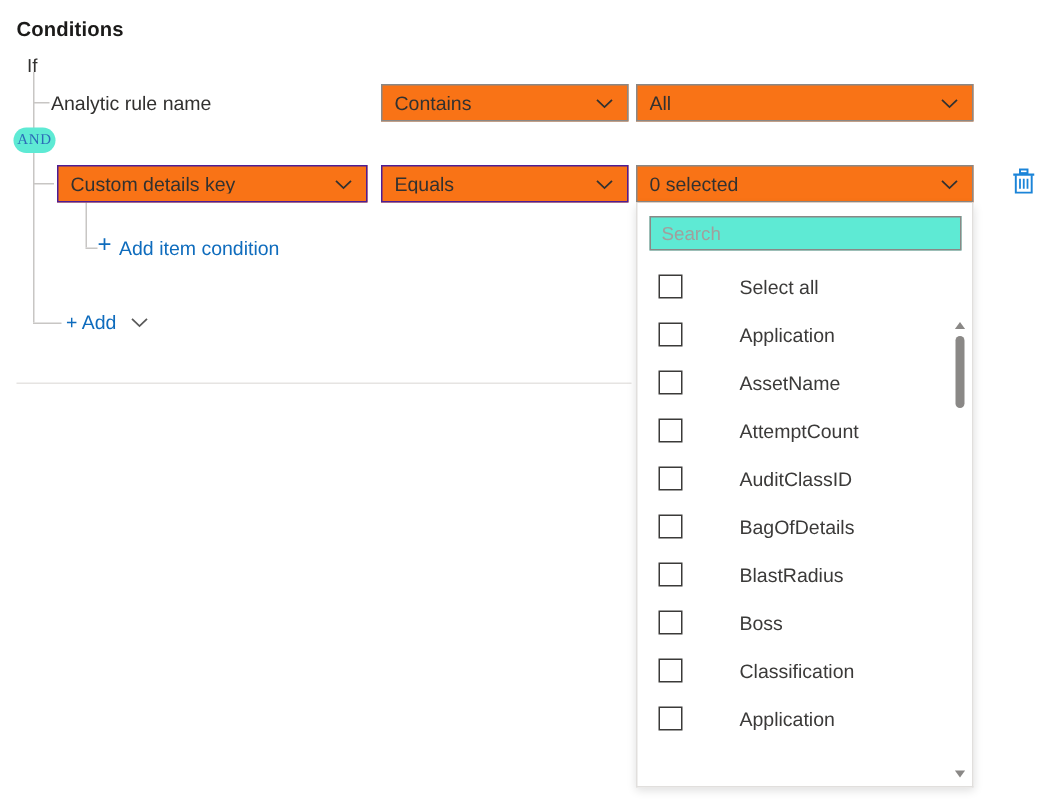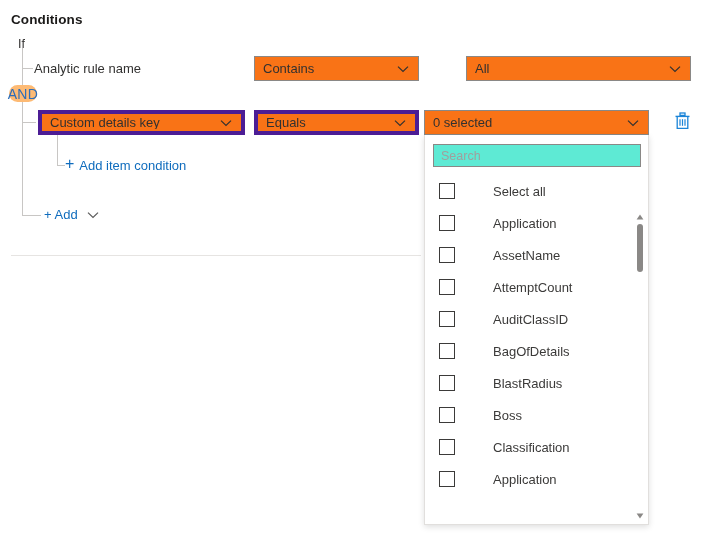--- a/index.html
+++ b/index.html
@@ -27,45 +27,45 @@
   .hline{position:absolute;height:1px;background:#c8c6c4;}
 
   .if-label{
     position:absolute;left:18px;top:37px;
     font-size:12.5px;color:#323130;
   }
 
   .and-badge{
     position:absolute;left:9px;top:85px;
     width:28px;height:17px;border-radius:9px;
-    background:#fdba74;color:#2b6cb8;
-    font-size:14px;letter-spacing:.4px;
+    background:#5eead4;color:#2b6cb8;
+    font-size:10px;letter-spacing:.4px;
     display:flex;align-items:center;justify-content:center;
-    font-family:Liberation Sans, sans-serif;
+    font-family:Liberation Serif, serif;
   }
 
   
   .row-label{
     position:absolute;
     font-size:13px;color:#323130;
     white-space:nowrap;
   }
 
   
   .combo{
     position:absolute;
     box-sizing:border-box;
     height:25px;
     background:#f97316;
     border:1px solid #8a8886;
     display:flex;align-items:center;
     padding:0 4px 0 8px;
     font-size:13px;color:#323130;
   }
-  .combo.purple{border:4px solid #4c1d95;}
+  .combo.purple{border:1px solid #4c1d95;}
   .combo .ctext{flex:1;white-space:nowrap;overflow:hidden;text-overflow:ellipsis;line-height:1;}
   .combo .chev{
     width:14px;height:14px;flex:0 0 auto;margin-right:4px;
     display:flex;align-items:center;justify-content:center;
   }
   .chev svg{display:block;}
 
   
   .link{
     position:absolute;
@@ -184,21 +184,21 @@
 
   <div class="combo" style="left:254px;top:56px;width:165px;">
     <span class="ctext">Contains</span>
     <span class="chev">
       <svg width="12" height="8" viewBox="0 0 12 8">
           <path d="M1 1.6 L6 6.4 L11 1.6" stroke="#323130" stroke-width="1.2" fill="none"></path>
         </svg>
     </span>
   </div>
 
-  <div class="combo" style="left:424px;top:56px;width:225px;margin-left:42px;">
+  <div class="combo" style="left:424px;top:56px;width:225px;">
     <span class="ctext">All</span>
     <span class="chev">
       <svg width="12" height="8" viewBox="0 0 12 8">
           <path d="M1 1.6 L6 6.4 L11 1.6" stroke="#323130" stroke-width="1.2" fill="none"></path>
         </svg>
     </span>
   </div>
 
   <div class="combo purple" style="left:38px;top:110px;width:207px;">
     <span class="ctext">Custom details key</span>

